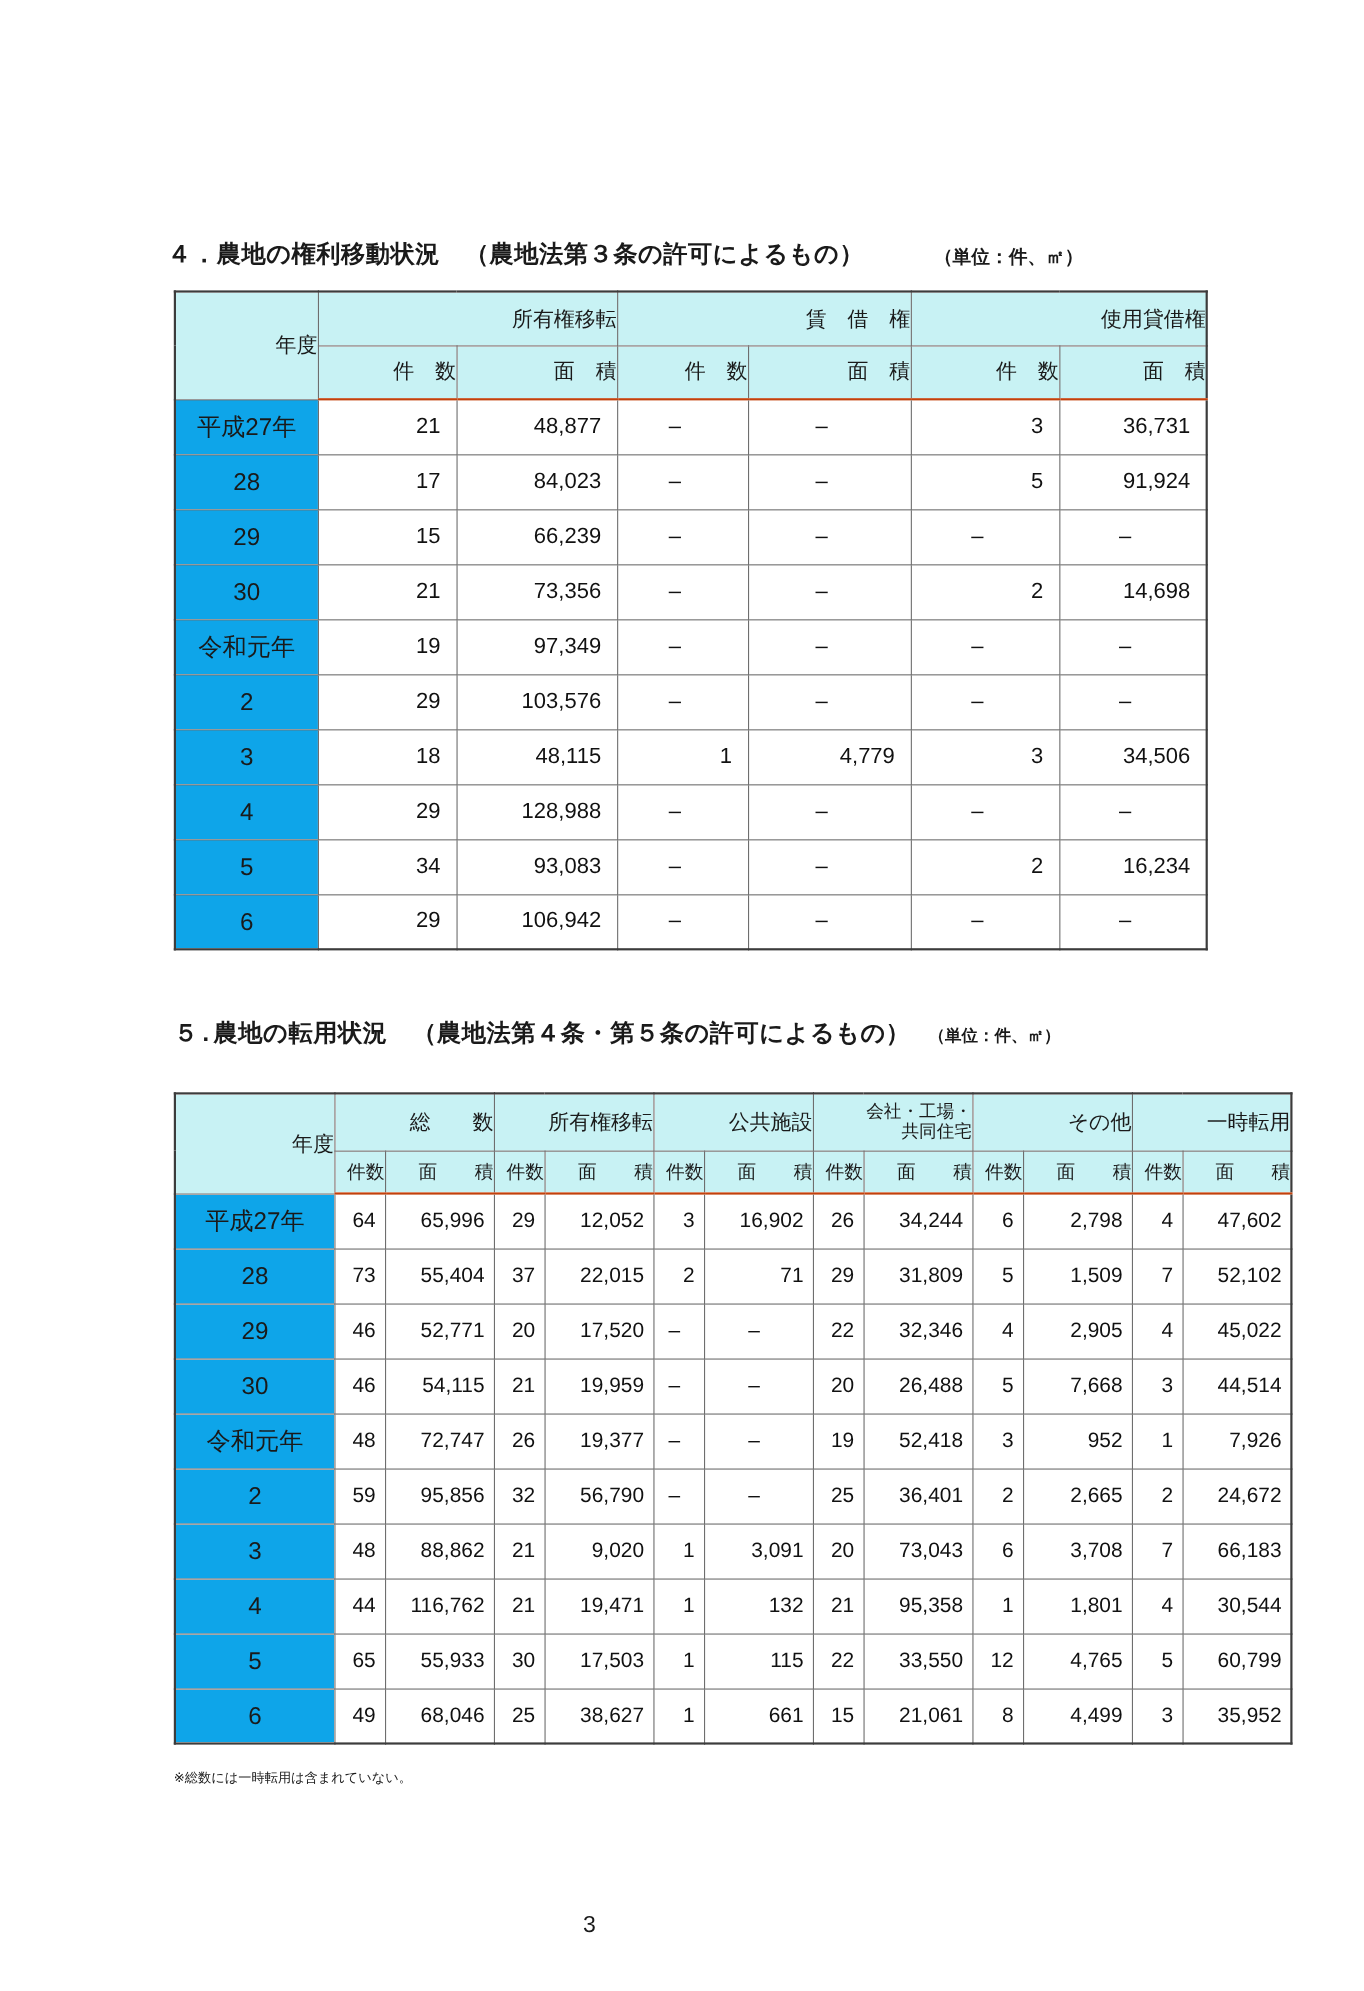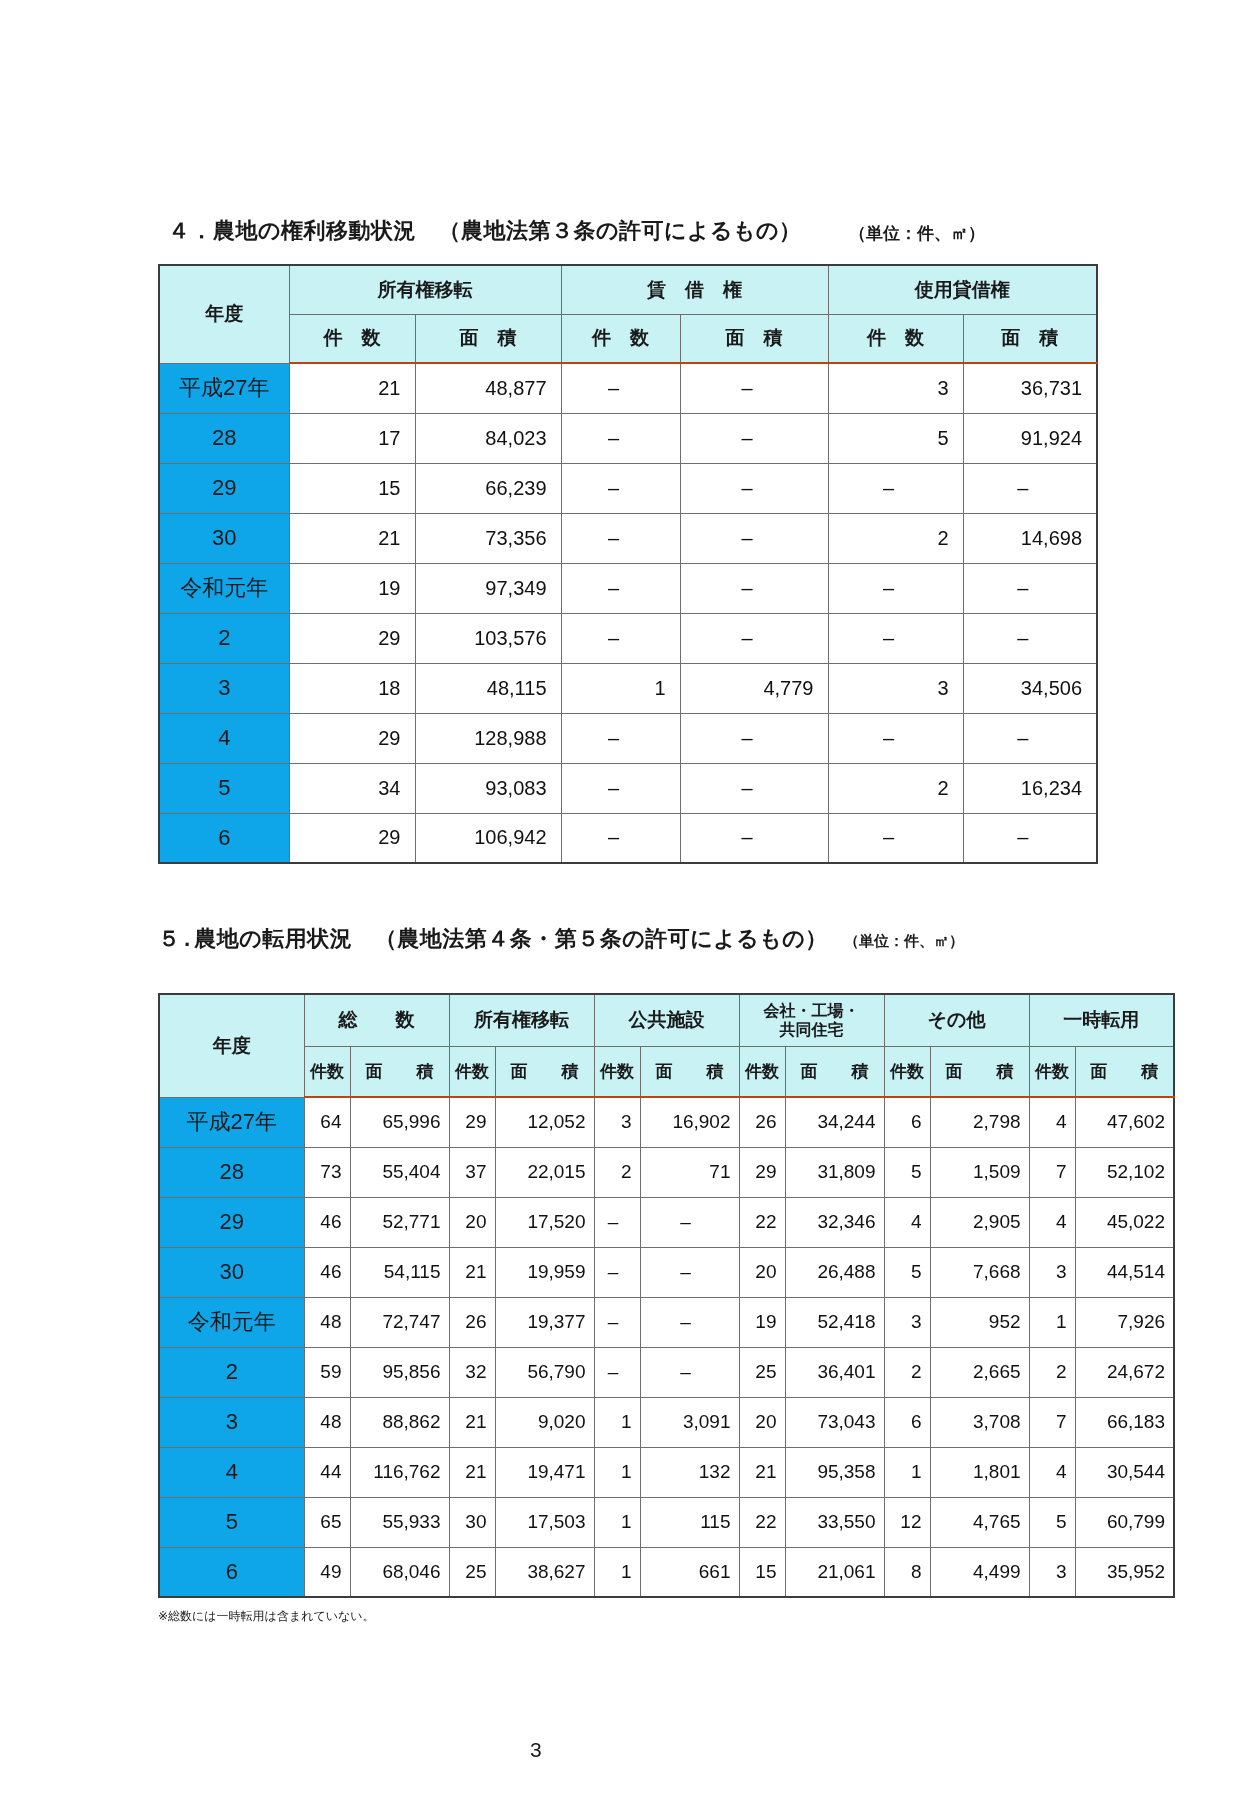--- a/index.html
+++ b/index.html
@@ -32,33 +32,33 @@
     border: 2px solid #3c3c3c;
     background: #ffffff;
   }
   table.stat th, table.stat td {
     border: 1px solid #6e6e6e;
     overflow: hidden;
     white-space: nowrap;
   }
   table.stat thead th {
     background: #c8f2f4;
-    font-weight: bold;
-    text-align: center;
+    font-weight: normal;
+    text-align: right;
     vertical-align: middle;
     font-size: 19px;
   }
   table.stat thead tr:last-child th { border-bottom: 2px solid #c2410c; }
   
   #table4 thead tr:first-child { height: 49px; }
   #table4 thead tr:last-child  { height: 49px; }
   #table4 tbody tr { height: 50px; }
   
   #table5 thead tr:first-child { height: 52px; }
-  #table5 thead tr:last-child  { height: 51px; }
+  #table5 thead tr:last-child  { height: 39px; }
   #table5 tbody tr { height: 50px; }
   #table5 thead tr:last-child th { font-size: 17px; }
 
   table.stat tbody th.year-cell {
     background: #0ea5e9;
     font-weight: normal;
     text-align: center;
     vertical-align: middle;
     font-size: 22px;
   }
@@ -75,21 +75,21 @@
   .two-line { white-space: pre-line !important; font-size: 16px !important; line-height: 1.2; }
 
   .footnote { font-size: 12px; white-space: nowrap; }
   .page-number { font-size: 21px; }
 </style>
 </head>
 <body>
 
 <div>
 
-  <h2 class="abs sec-title" style="left:168px; top:216px;">４．農地の権利移動状況　（農地法第３条の許可によるもの）</h2>
+  <h2 class="abs sec-title" style="left:152px; top:216px;">４．農地の権利移動状況　（農地法第３条の許可によるもの）</h2>
   <span class="abs unit-label" style="left:805px; top:222px;">（単位：件、㎡）</span>
 
   <table id="table4" class="abs stat" style="left:158px; top:264px; width:938px;">
     <colgroup>
       <col style="width:130px">
         <col style="width:126px">
         <col style="width:146px">
       <col style="width:119px">
         <col style="width:148px">
         <col style="width:135px">

